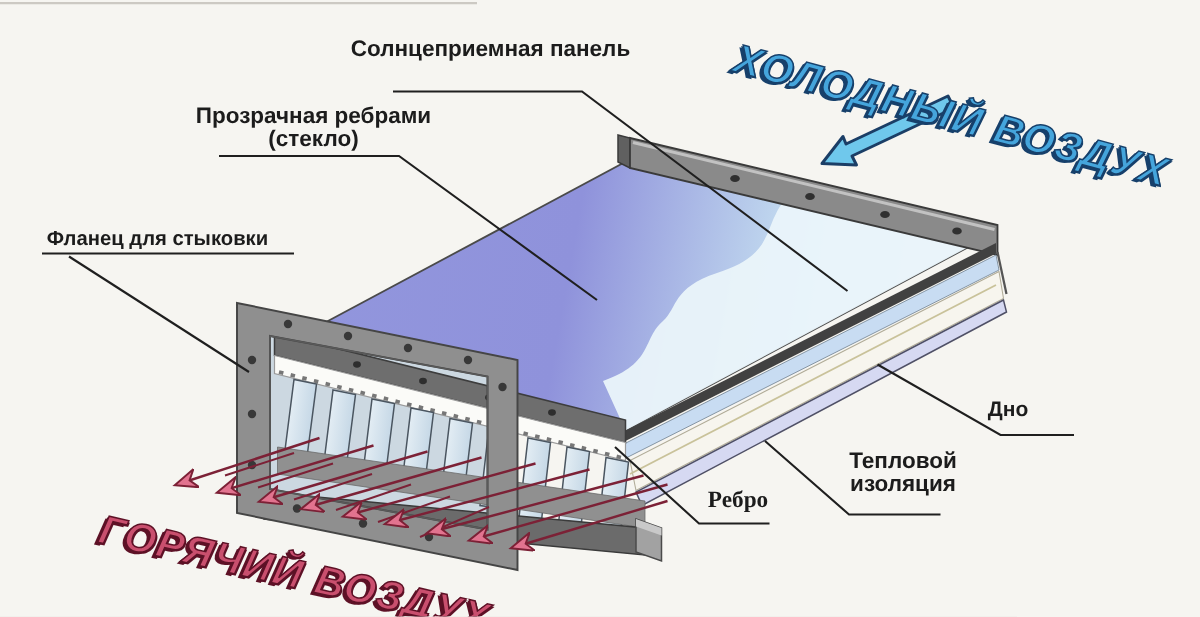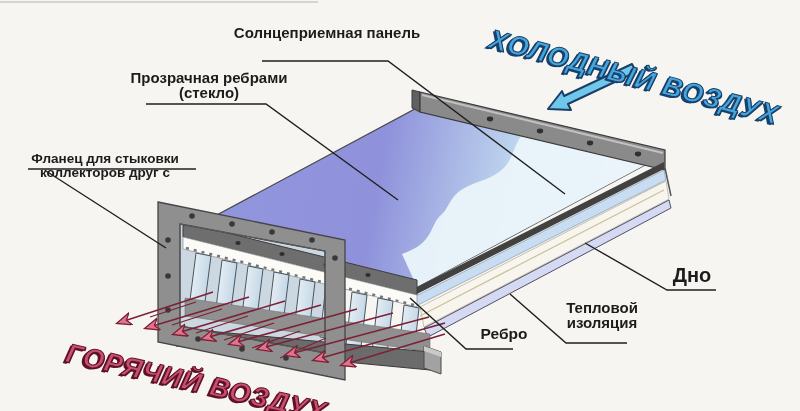--- a/index.html
+++ b/index.html
@@ -9,23 +9,23 @@
   }
   html,body{margin:0;padding:0;}
   body{background:#e9e8e4;font-family:"Liberation Sans",sans-serif;}
   .stage{position:relative;width:800px;height:411px;background:var(--background);overflow:hidden;}
   .stage svg{position:absolute;left:0;top:0;}
   .lbl{position:absolute;color:var(--label-text);font-weight:bold;text-align:center;line-height:1.02;}
   .lbl span{display:block;}
   .lbl-solar{left:222px;top:25px;width:210px;font-size:15px;}
   .lbl-glazing{left:108px;top:70px;width:202px;font-size:15px;}
   .lbl-flange{left:4px;top:122px;width:202px;font-size:13.5px;margin-top:30px;}
-  .lbl-dno{left:660px;top:265px;width:64px;font-size:20px;}
+  .lbl-dno{left:640px;top:265px;width:64px;font-size:14px;}
   .lbl-insulator{left:549px;top:300px;width:106px;font-size:15px;}
-  .lbl-rib{left:461px;top:326px;width:86px;font-size:15.5px;}
+  .lbl-rib{left:449px;top:326px;width:86px;font-size:15.5px;font-family:Liberation Serif, serif;}
   .flow{position:absolute;font-weight:bold;font-style:italic;white-space:nowrap;
         letter-spacing:1px;transform-origin:left top;}
   .flow-cold{left:494px;top:24px;font-size:27px;transform:rotate(15deg);
         color:var(--cold-air-text);
         -webkit-text-stroke:1px var(--cold-air-outline);
         text-shadow:-2px 2px 0 var(--cold-air-outline),-1px 1px 0 var(--cold-air-outline),1px 1px 0 var(--cold-air-outline);}
   .flow-hot{left:70px;top:338px;font-size:27px;transform:rotate(13deg);
         color:var(--hot-air-text);
         -webkit-text-stroke:1px var(--hot-air-outline);
         text-shadow:-2px 2px 0 var(--hot-air-outline),-1px 1px 0 var(--hot-air-outline),1px 1px 0 var(--hot-air-outline);}
@@ -168,21 +168,20 @@
 
   <div class="lbl lbl-solar">
     <span>Солнцеприемная панель</span>
   </div>
   <div class="lbl lbl-glazing">
     <span>Прозрачная ребрами</span>
     <span>(стекло)</span>
   </div>
   <div class="lbl lbl-flange">
     <span>Фланец для стыковки</span>
-    <span>коллекторов друг с</span>
   </div>
   <div class="lbl lbl-dno">Дно</div>
   <div class="lbl lbl-insulator">
     <span>Тепловой</span>
     <span>изоляция</span>
   </div>
   <div class="lbl lbl-rib">Ребро</div>
 
   <div class="flow flow-cold">ХОЛОДНЫЙ ВОЗДУХ</div>
   <div class="flow flow-hot">ГОРЯЧИЙ ВОЗДУХ</div>

